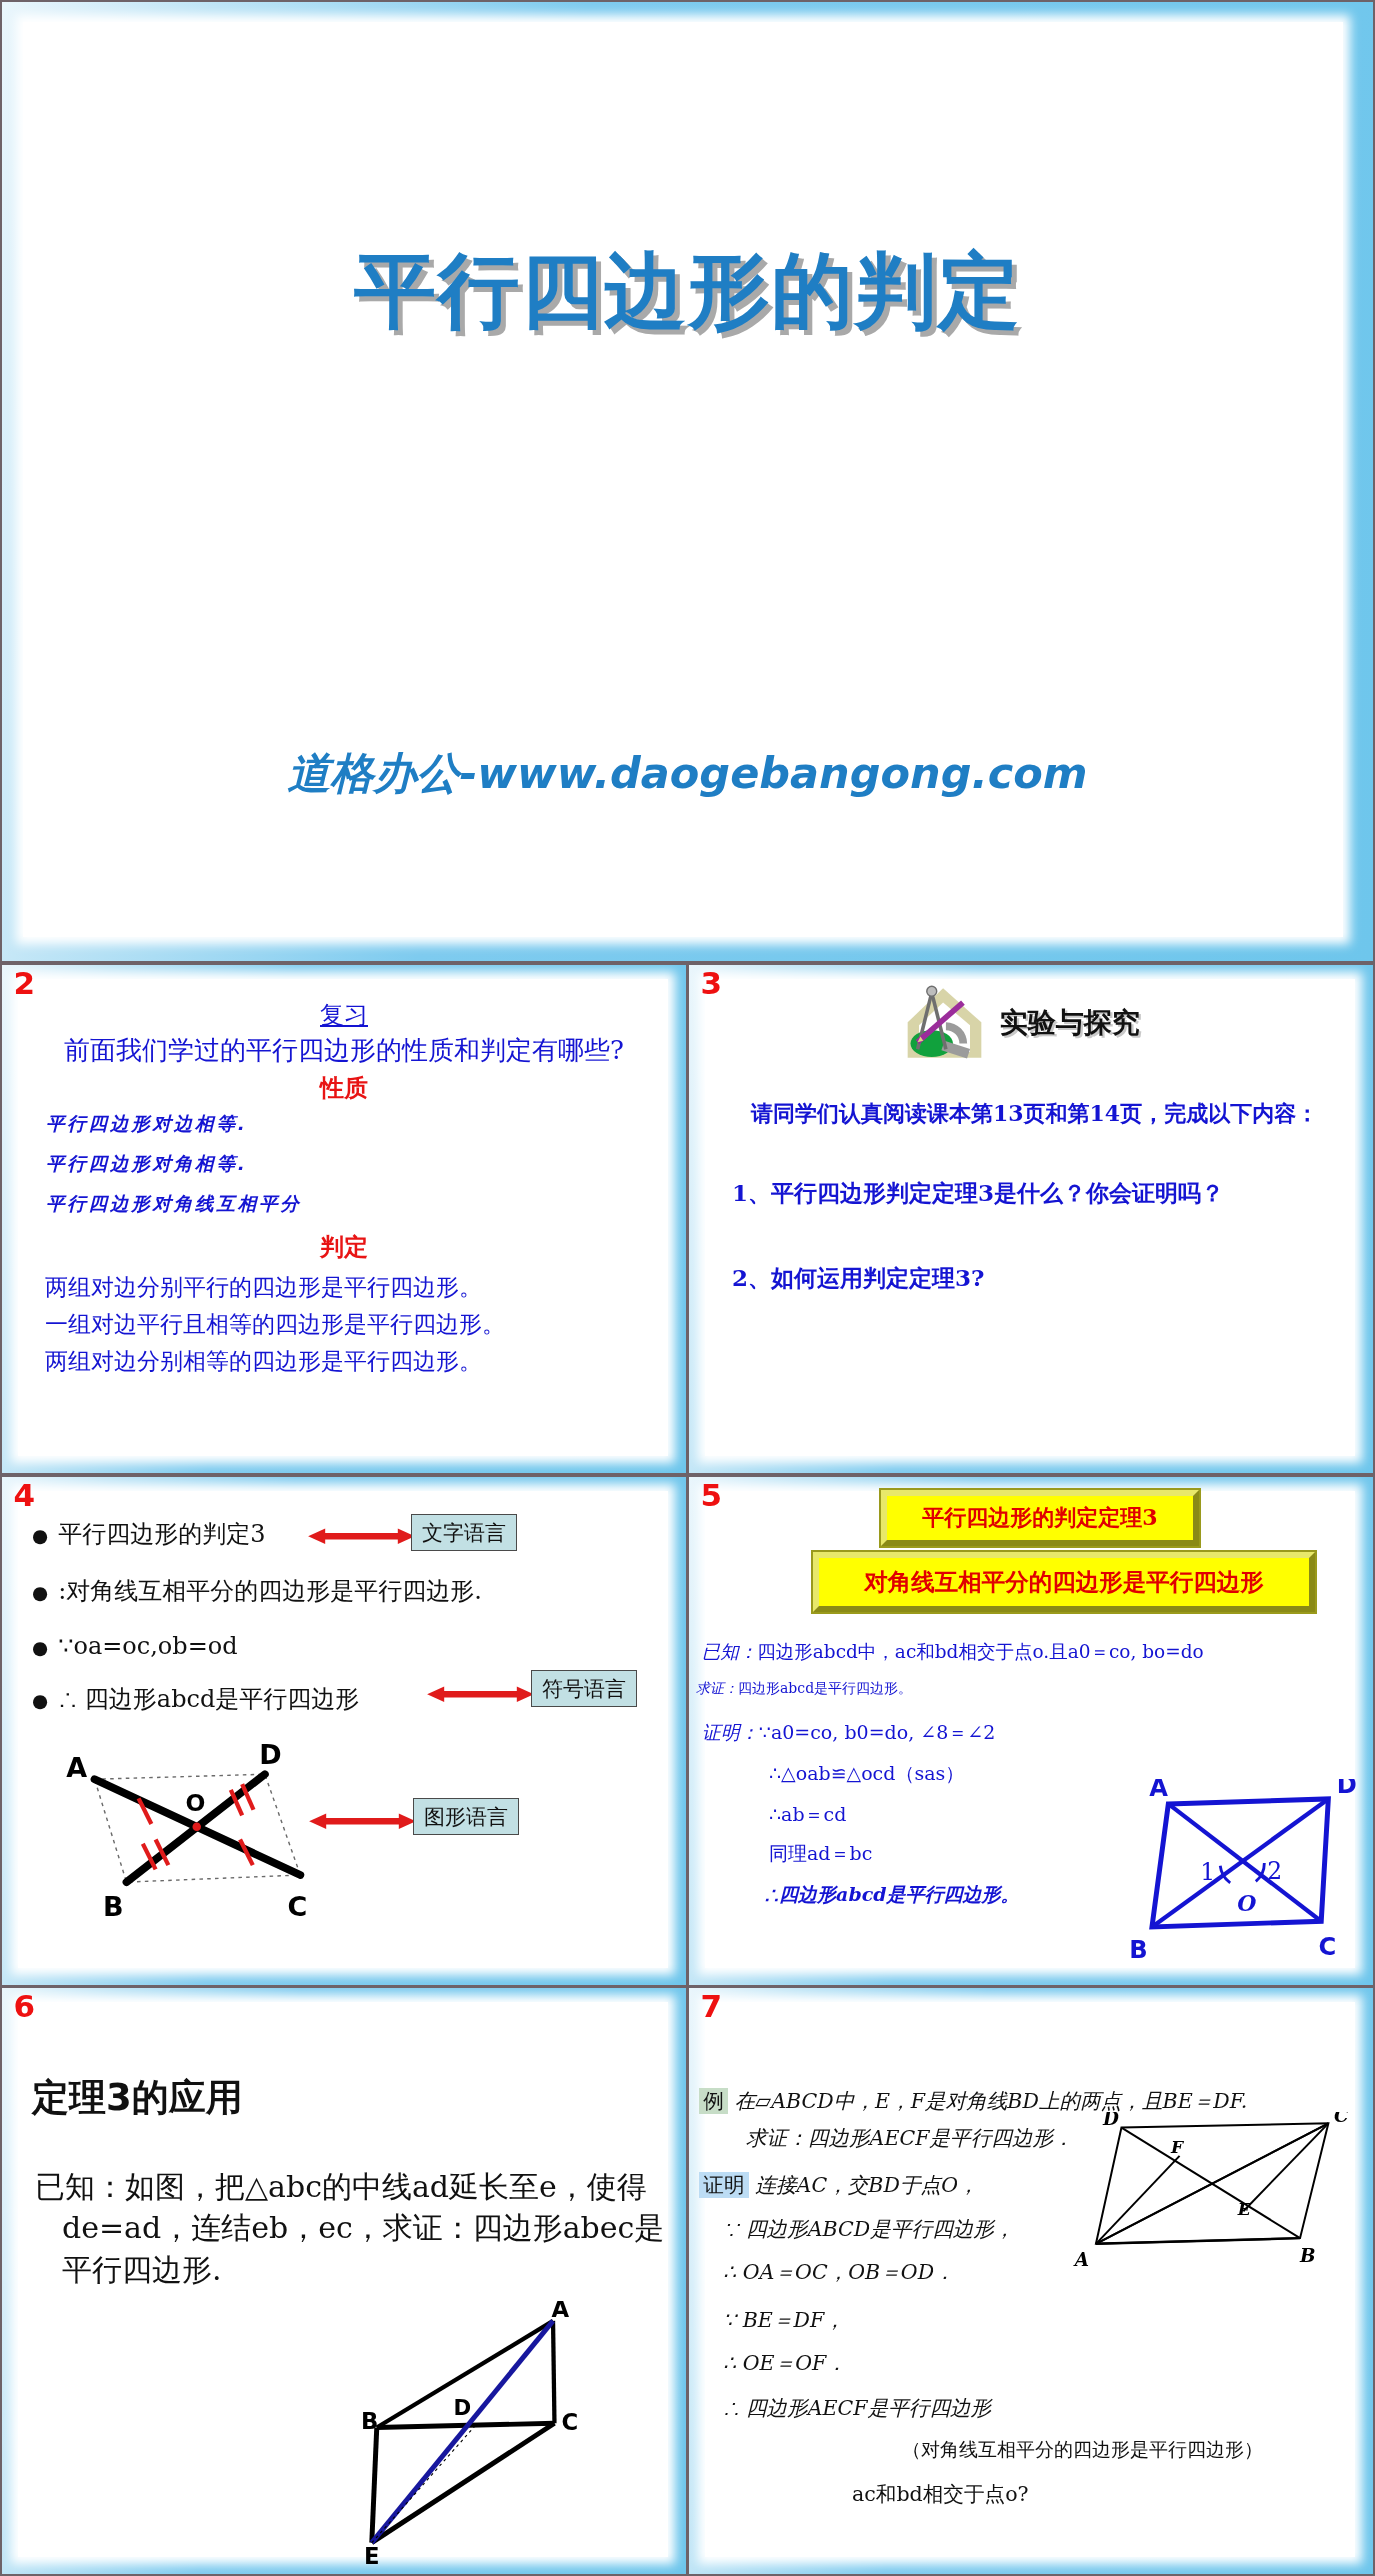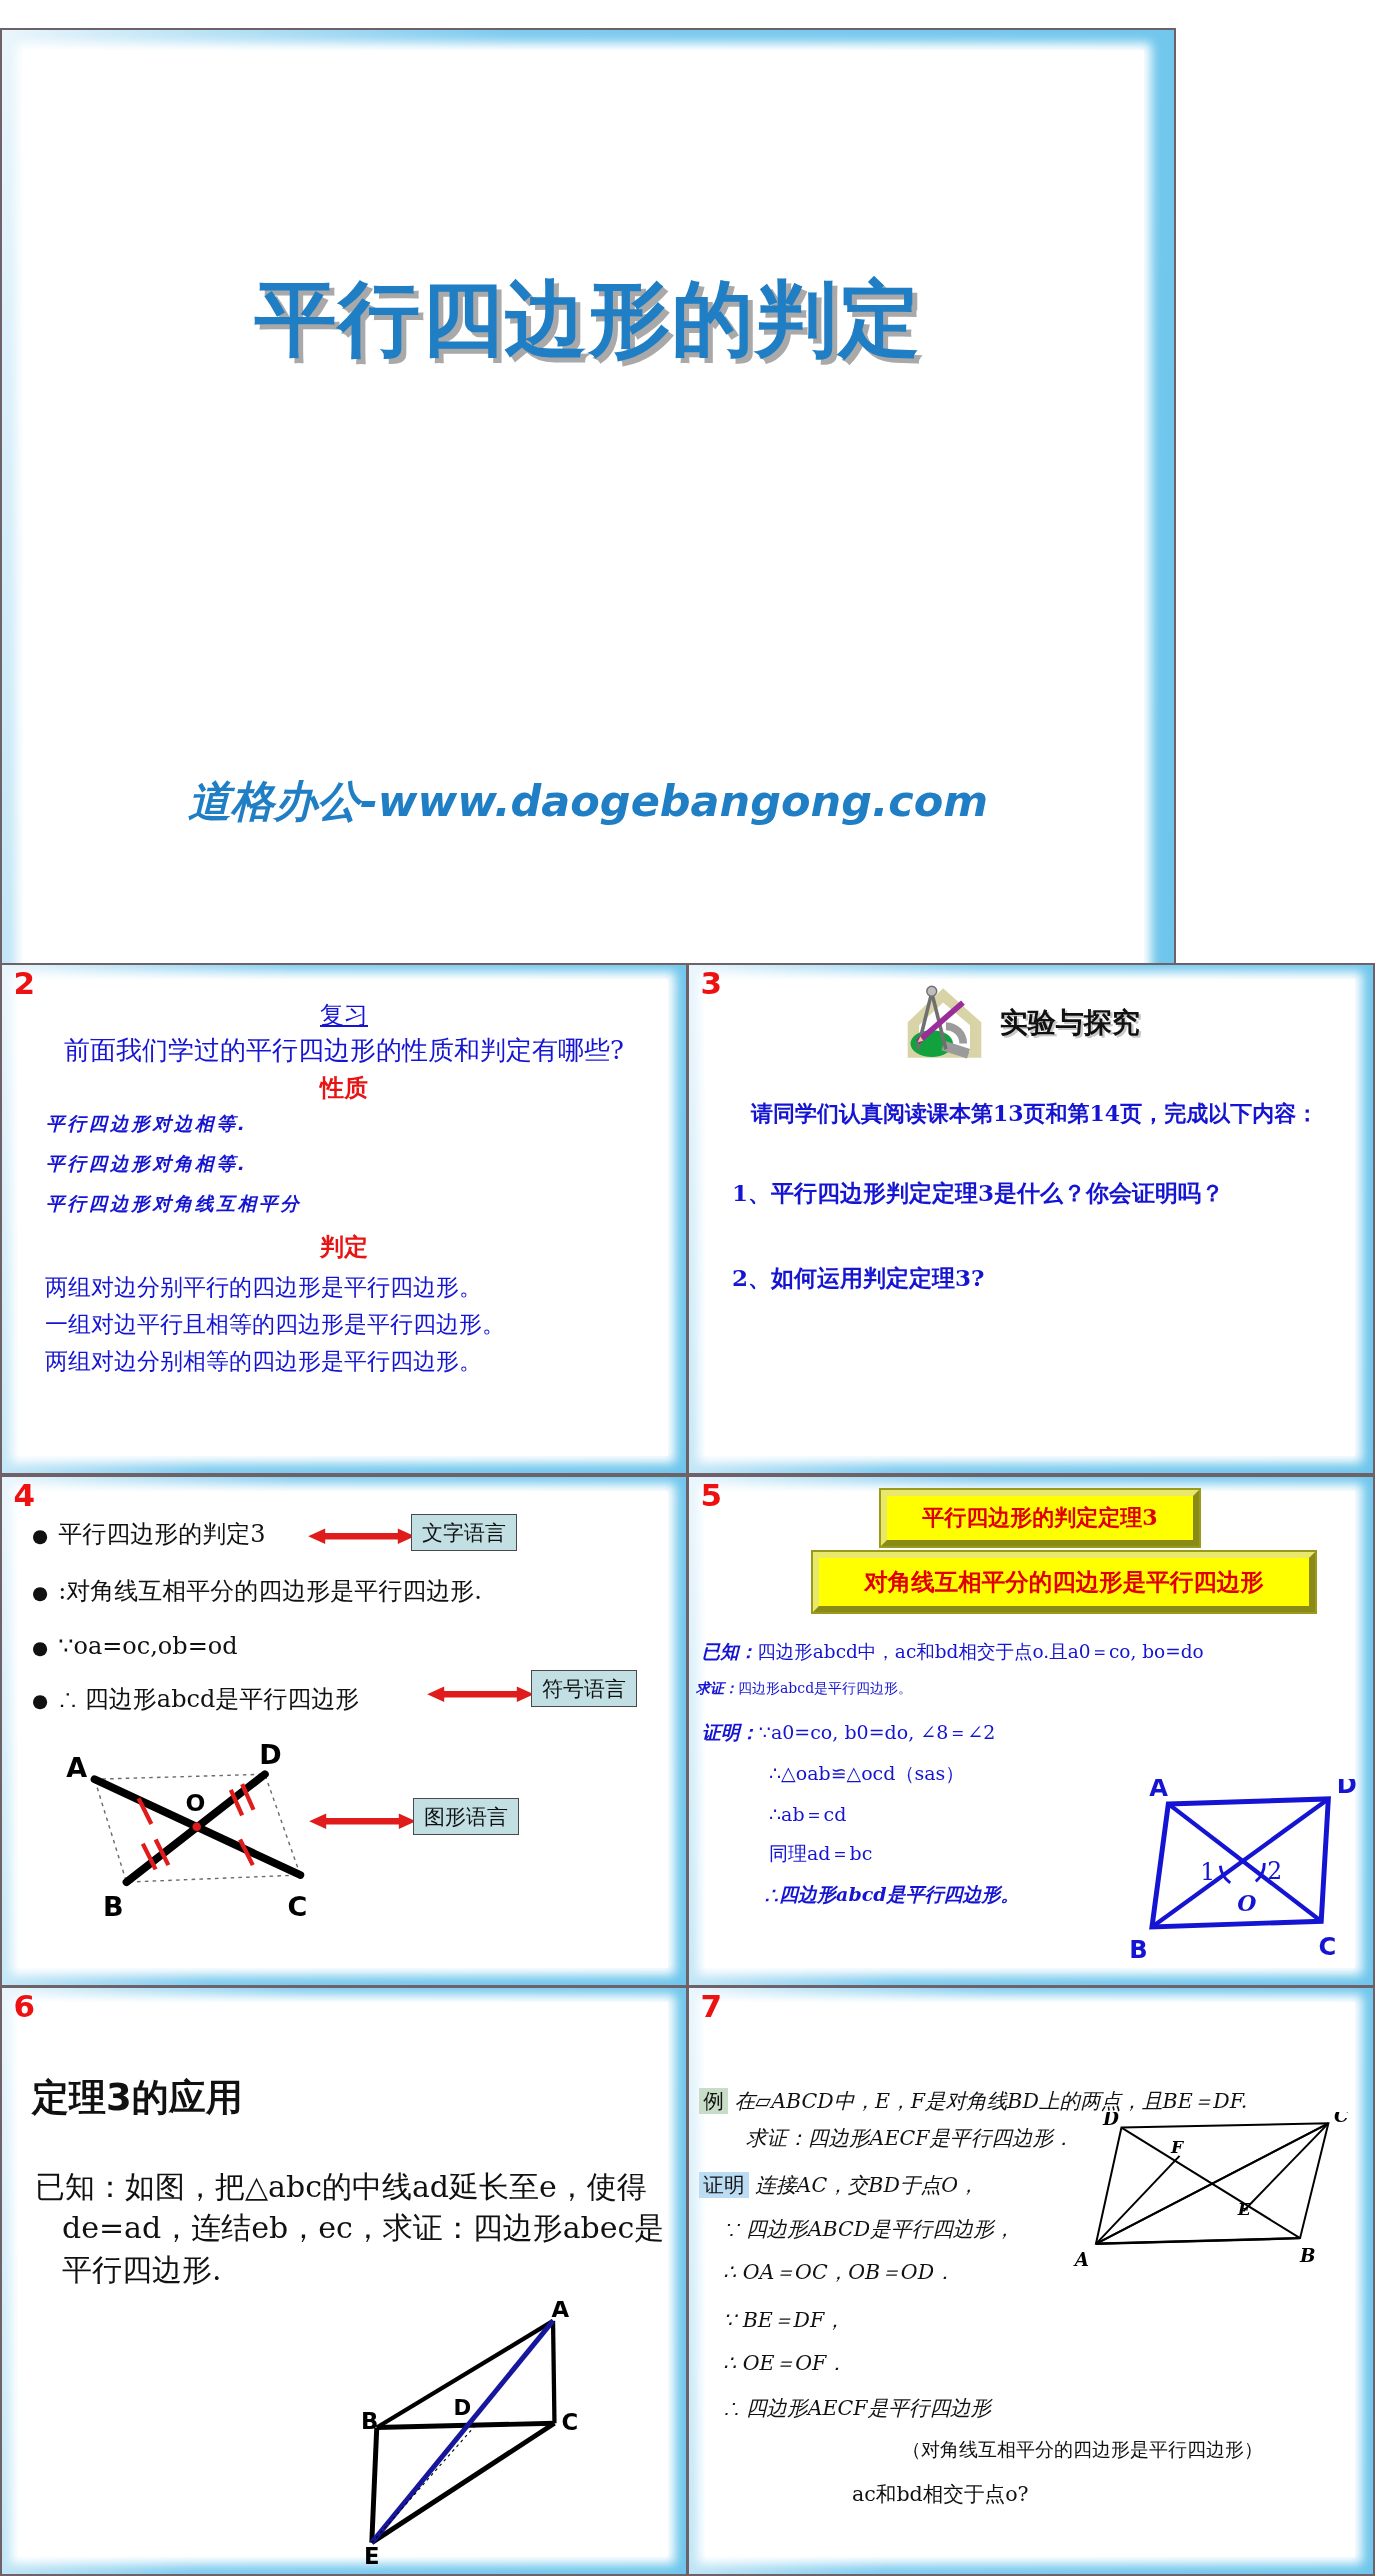--- a/index.html
+++ b/index.html
@@ -6,21 +6,21 @@
   body{width:1375px;height:2576px;font-family:"Liberation Serif",serif;overflow:hidden;}
   .page{position:relative;width:1375px;height:2576px;background:#fff;}
 
   
   .slide{position:absolute;box-sizing:border-box;border:2.1px solid #6e6268;background:#ffffff;overflow:hidden;}
   .slide .inner{position:absolute;inset:0;
      background:linear-gradient(100deg,#eaf6fc 0%,#bde4f6 14%,#7ecbef 38%,#6ec6ec 100%);}
   .slide .canvas{position:absolute;background:#ffffff;box-shadow:0 0 10px 7px #ffffff;}
 
   
-  #slide1{left:0;top:0;width:1176px;height:963px;margin-top:28px;}
+  #slide1{left:0;top:0;width:1375px;height:963px;}
   #slide1 .canvas{left:21px;top:20px;right:30px;bottom:24px;}
   .hero-title{position:absolute;left:0;right:0;top:235px;text-align:center;
      font-family:"DejaVu Sans","Liberation Sans",sans-serif;font-weight:bold;font-size:82px;
      letter-spacing:1.4px;color:#1f7ec4;text-shadow:5px 5px 0 #a9a9a9;}
   .hero-watermark{position:absolute;left:0;right:0;top:743px;text-align:center;
      font-family:"DejaVu Sans","Liberation Sans",sans-serif;font-weight:bold;font-style:italic;
      font-size:43px;color:#1f7ec4;}
 
   
   .sm{width:688px;height:512px;}
@@ -80,21 +80,21 @@
   .arrow svg{display:block;}
 
   
   .ybox{position:absolute;background:#ffff00;border-top:6.4px solid #e8e86a;border-left:6.4px solid #e8e86a;
      border-right:6.4px solid #8a8a16;border-bottom:6.4px solid #8a8a16;
      outline:2.1px solid #9a9a1c;color:#e00000;font-weight:bold;text-align:center;
      font-family:"DejaVu Serif","Liberation Serif",serif;}
   .s5-box1{left:192px;top:12.8px;width:306px;font-size:22px;padding:7px 0;}
   .s5-box2{left:124px;top:75px;width:490px;font-size:23.5px;padding:7.8px 0;}
   .s5-line{position:absolute;color:#1414d2;font-family:"DejaVu Serif","Liberation Serif",serif;}
-  .s5-lbl{font-weight:bold;font-style:italic;}
+  .s5-lbl{font-weight:normal;font-style:italic;}
   .s5-l1{left:12.8px;top:162px;font-size:18.5px;white-space:nowrap;}
   .s5-l2{left:7px;top:203px;font-size:14px;}
   .s5-l3{left:12.8px;top:243px;font-size:19px;}
   .s5-l4{left:80px;top:284px;font-size:19px;}
   .s5-l5{left:80px;top:325px;font-size:19px;}
   .s5-l6{left:80px;top:364px;font-size:19px;}
   .s5-l7{left:75px;top:405px;font-size:19px;font-weight:bold;font-style:italic;}
 
   
   .s6-title{position:absolute;left:30px;top:85px;font-size:37px;font-weight:bold;color:#111;

